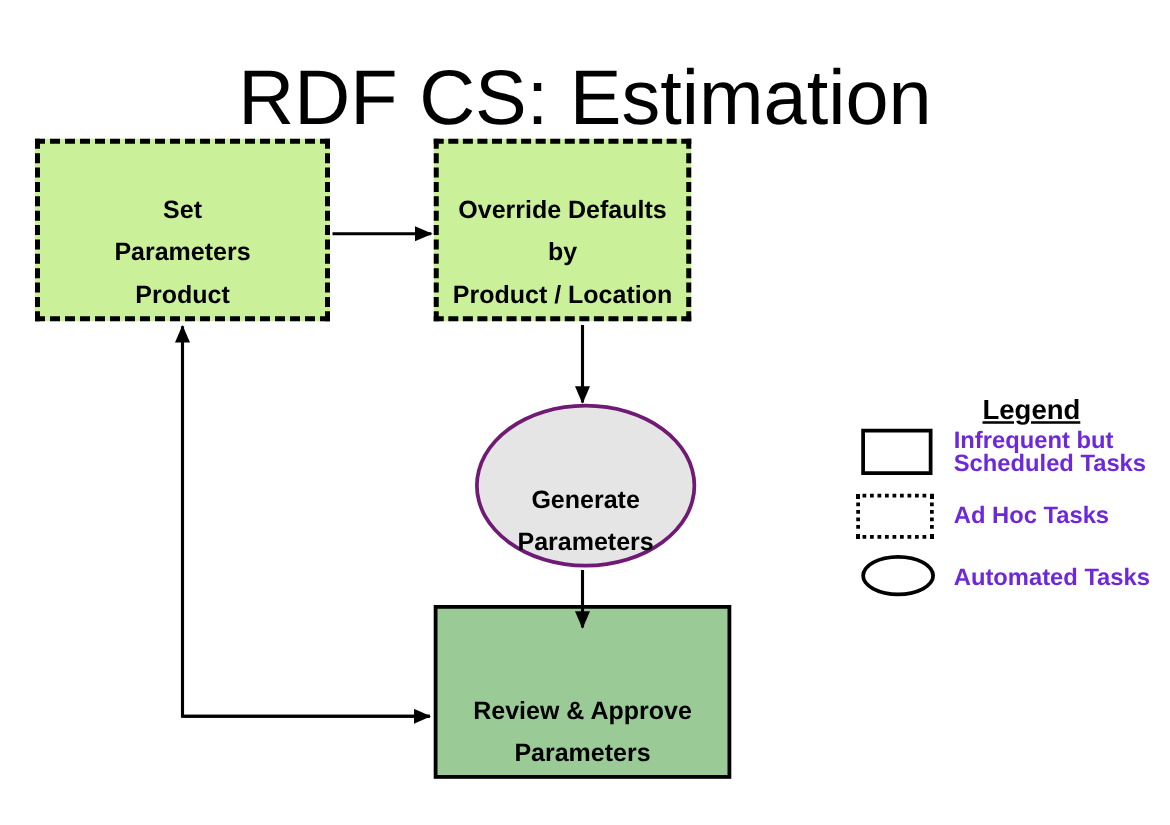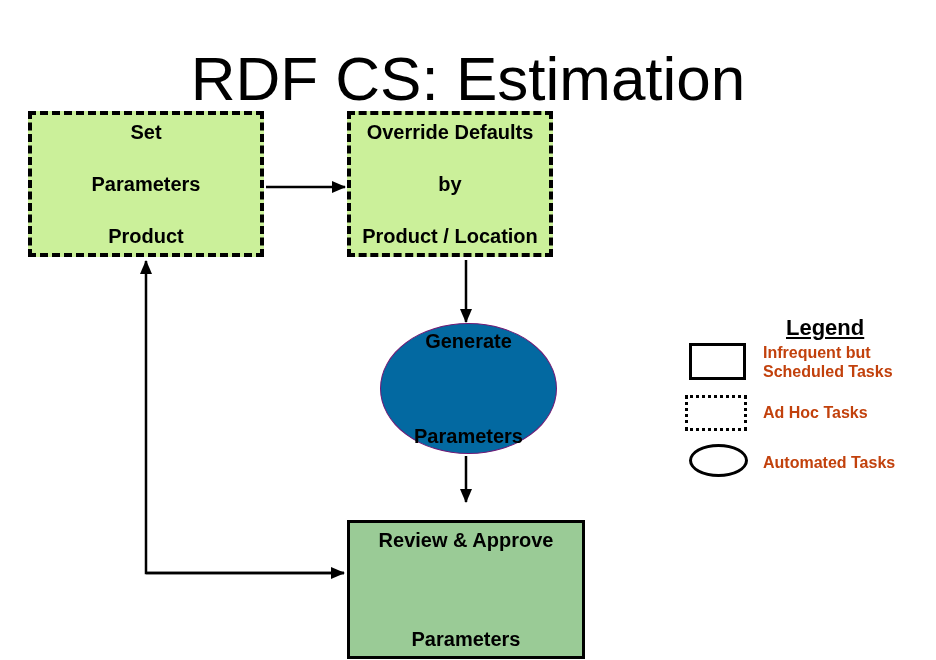--- a/index.html
+++ b/index.html
@@ -26,47 +26,47 @@
     font-weight: normal;
     color: #000000;
     white-space: nowrap;
     margin-top: 40px;
   }
   .node {
     position: absolute;
     box-sizing: border-box;
     display: flex;
     flex-direction: column;
-    justify-content: space-between;
+    justify-content: flex-end;
     align-items: center;
     font-weight: bold;
     font-size: 20px;
     line-height: 34px;
     color: #000000;
     text-align: center;
   }
   .node .nline { white-space: nowrap; }
   #node-set {
     left: 28px; top: 111px; width: 236px; height: 146px;
     background: #cbf09a;
     border: 4px dashed #000000;
   }
   #node-override {
     left: 347px; top: 111px; width: 206px; height: 146px;
     background: #cbf09a;
     border: 4px dashed #000000;
   }
   #node-generate {
     left: 380px; top: 323px; width: 177px; height: 131px;
-    background: #0369a1;
-    border: 1px solid #701a75;
+    background: #e5e5e5;
+    border: 3px solid #701a75;
     border-radius: 50%;
   }
   #node-review {
-    left: 347px; top: 520px; width: 238px; height: 139px;
+    left: 347px; top: 484px; width: 238px; height: 139px;
     background: #9acb96;
     border: 3px solid #000000;
   }
   .arrow-layer {
     position: absolute;
     left: 0; top: 0;
     width: 936px; height: 660px;
     pointer-events: none;
   }
   .legend {
@@ -97,24 +97,24 @@
     border: 3px dotted #000000;
   }
   #legend-shape-automated {
     left: 19px; top: 129px; width: 59px; height: 33px;
     border: 3px solid #000000;
     border-radius: 50%;
   }
   .legend-label {
     position: absolute;
     left: 93px;
-    font-size: 16px;
+    font-size: 19px;
     line-height: 19px;
     font-weight: bold;
-    color: #c2410c;
+    color: #6d28d9;
     white-space: nowrap;
   }
   #legend-label-scheduled { top: 28px; }
   #legend-label-adhoc { top: 88px; }
   #legend-label-automated { top: 138px; }
 </style>
 </head>
 <body>
 
 <div class="canvas">

